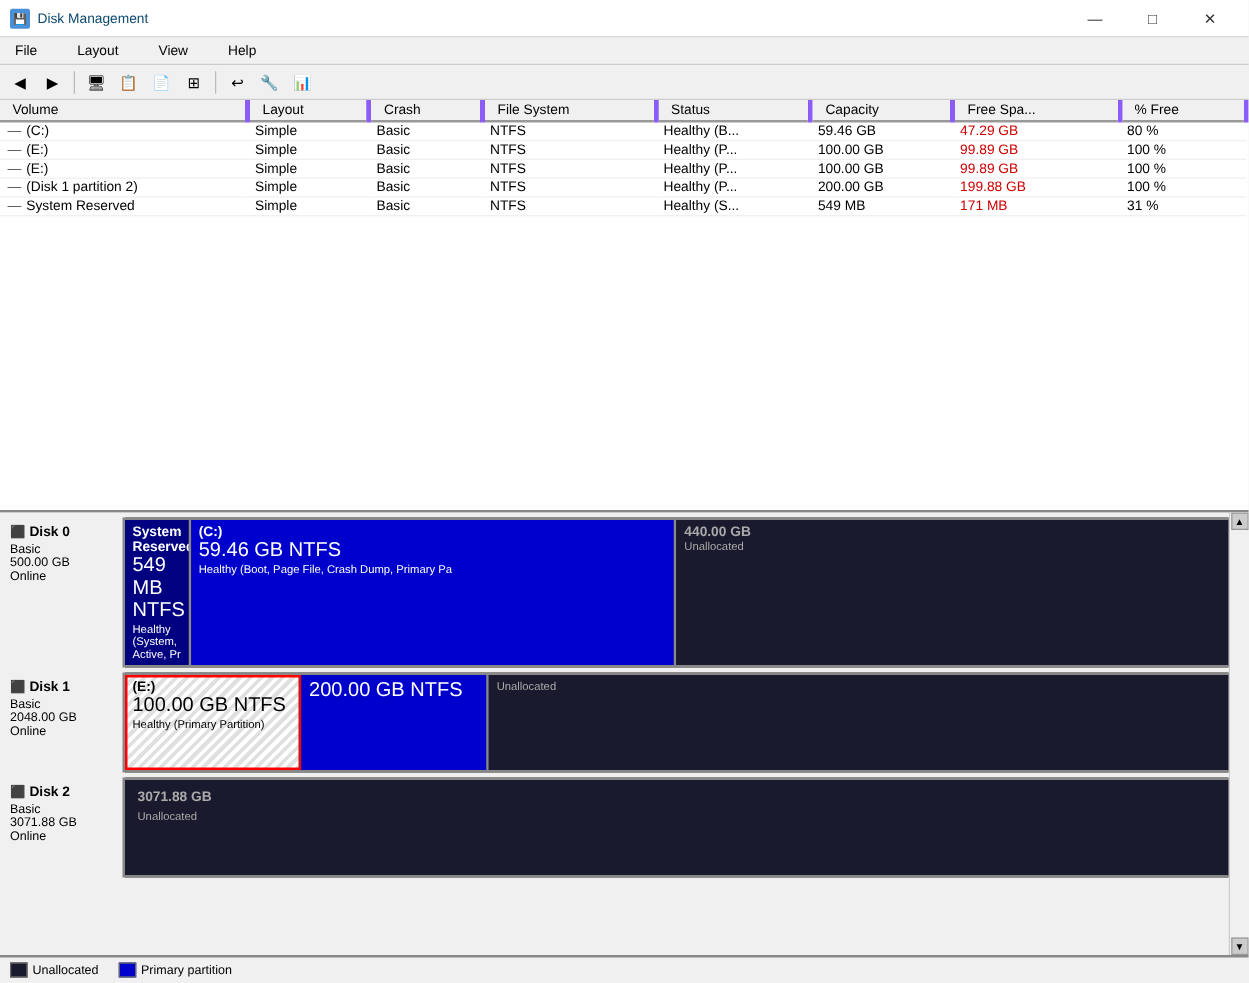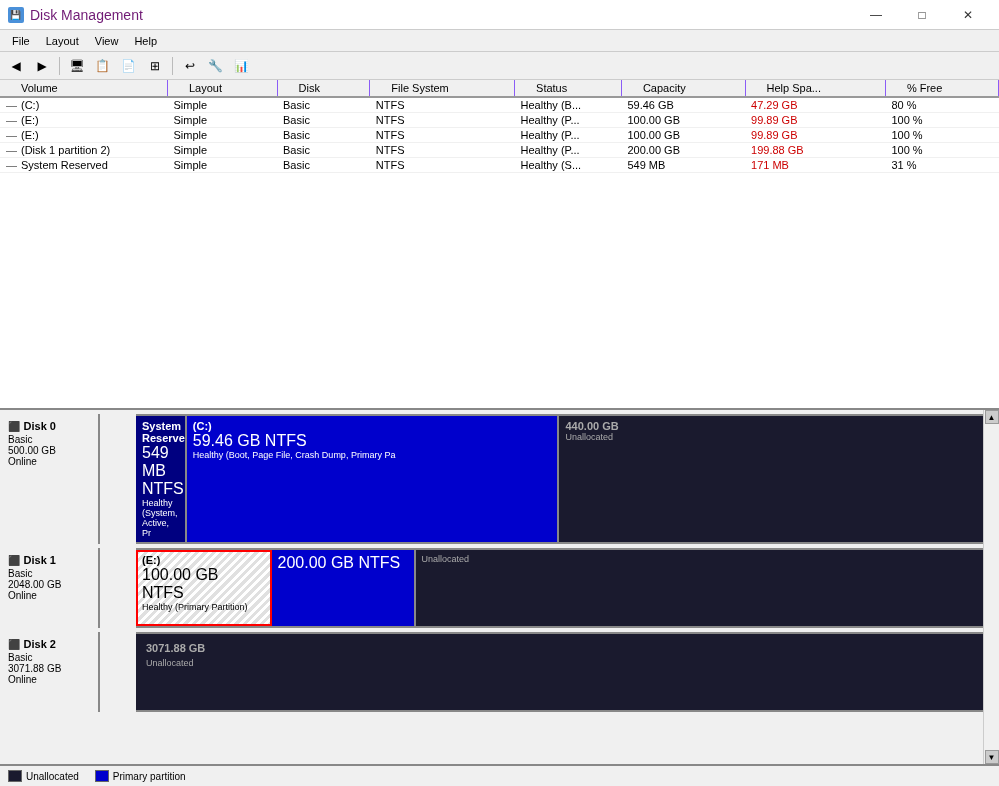--- a/index.html
+++ b/index.html
@@ -10,32 +10,33 @@
       background: #ffffff;
       height: 30px;
       display: flex;
       align-items: center;
       padding: 0 8px;
       border-bottom: 1px solid #ccc;
       justify-content: space-between;
     }
     .title-bar-left { display: flex; align-items: center; gap: 6px; }
     .title-bar-icon { width: 16px; height: 16px; background: #4a90d9; border-radius: 2px; display: flex; align-items: center; justify-content: center; color: white; font-size: 9px; }
-    .title-bar-title { font-size: 14px; color: #701a75; }
+    .title-bar-title { font-size: 11px; color: #0c4a6e; }
     .title-bar-controls { display: flex; gap: 0; }
     .title-btn { width: 46px; height: 30px; border: none; background: transparent; cursor: pointer; font-size: 12px; display: flex; align-items: center; justify-content: center; color: #333; }
 
     
     .menu-bar {
       background: #f0f0f0;
       height: 22px;
       display: flex;
       align-items: center;
       border-bottom: 1px solid #ccc;
       padding: 0 4px;
+      gap: 16px;
     }
     .menu-item { padding: 2px 8px; cursor: pointer; font-size: 11px; color: #000; }
 
     
     .toolbar {
       background: #f0f0f0;
       height: 28px;
       display: flex;
       align-items: center;
       border-bottom: 1px solid #ccc;
@@ -54,23 +55,23 @@
     
     .table-area {
       height: 330px;
       background: white;
       border-bottom: 2px solid #888;
       overflow-y: auto;
     }
     .data-table { width: 100%; border-collapse: collapse; }
     .data-table th {
       background: #f0f0f0;
-      border-right: 1px solid #8b5cf6;
+      border-right: 4px solid #8b5cf6;
       border-bottom: 2px solid #999;
-      padding: 2px 21px;
+      padding: 2px 10px;
       text-align: left;
       font-weight: normal;
       font-size: 11px;
       position: sticky;
       top: 0;
       white-space: nowrap;
     }
     .data-table td {
       padding: 1px 6px;
       border-bottom: 1px solid #f0f0f0;
@@ -83,21 +84,20 @@
       flex: 1;
       background: #f0f0f0;
       overflow-y: auto;
       padding: 4px 0;
       position: relative;
     }
     .disk-row {
       display: flex;
       margin: 0 0 4px 0;
       min-height: 80px;
-      gap: 36px;
     }
     .disk-label {
       width: 100px;
       min-width: 100px;
       background: #f0f0f0;
       border-right: 2px solid #888;
       padding: 6px 8px;
       font-size: 10px;
     }
     .disk-label .disk-name { font-weight: bold; font-size: 11px; margin-bottom: 2px; }
@@ -200,25 +200,25 @@
 </div>
 
 <div class="main-area">
 
   <div class="table-area">
     <table class="data-table">
       <thead>
         <tr>
           <th>Volume</th>
           <th>Layout</th>
-          <th>Disk</th>
+          <th>Crash</th>
           <th>File System</th>
           <th>Status</th>
           <th>Capacity</th>
-          <th>Help Spa...</th>
+          <th>Free Spa...</th>
           <th>% Free</th>
         </tr>
       </thead>
       <tbody id="table-body">
       <tr>
       <td><span style="color:#555;margin-right:4px;">—</span>(C:)</td>
       <td>Simple</td>
       <td>Basic</td>
       <td>NTFS</td>
       <td>Healthy (B...</td>

